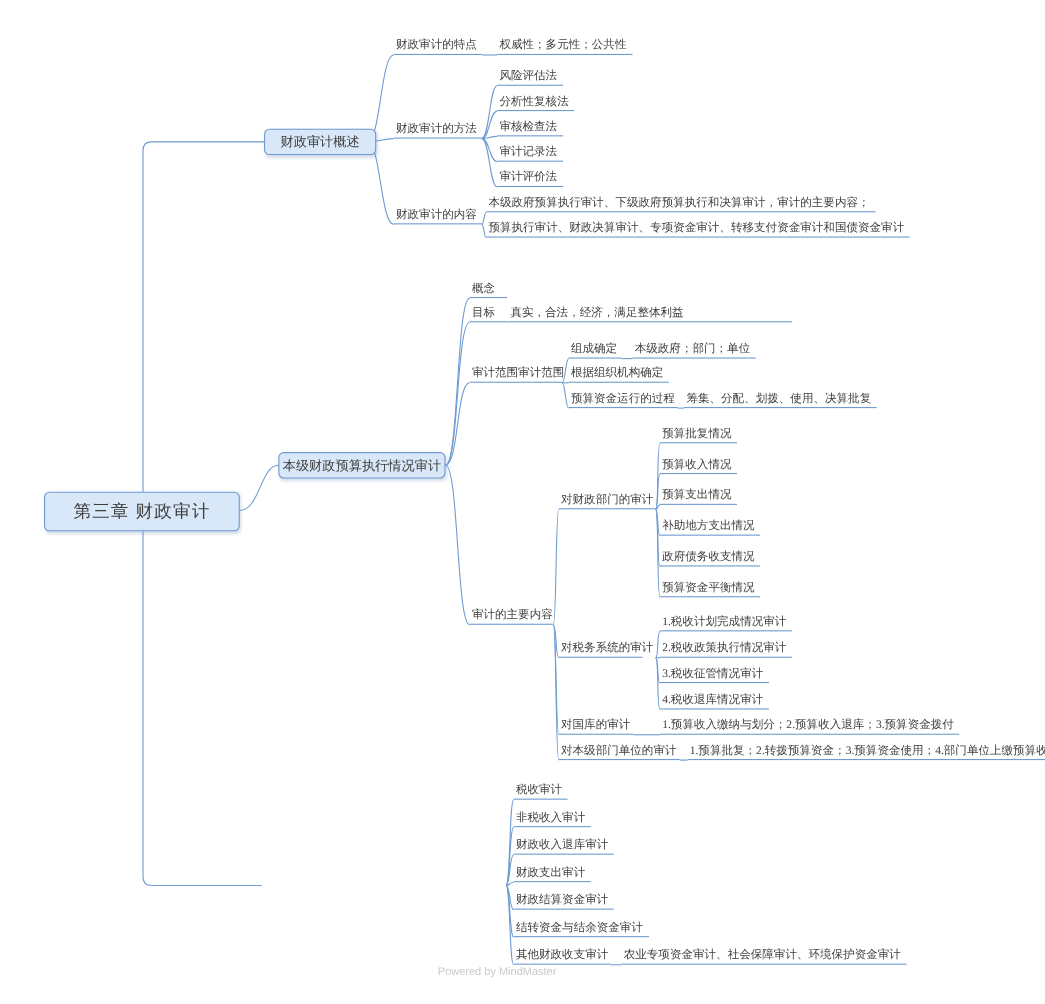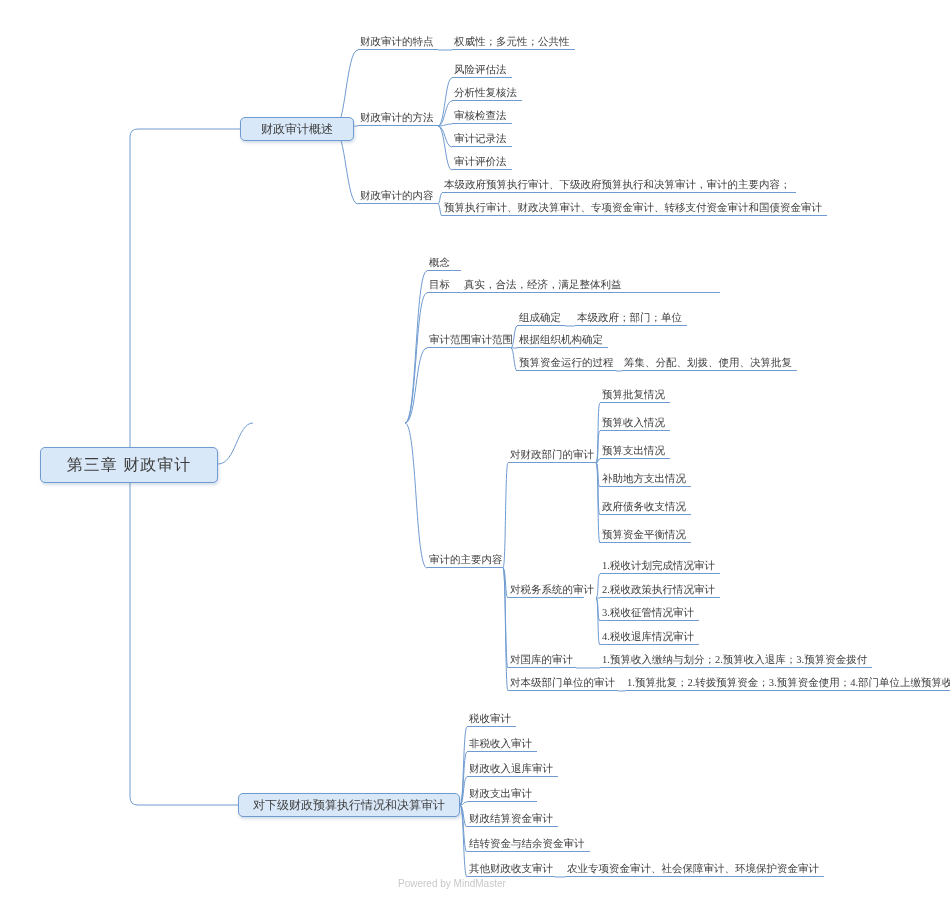--- a/index.html
+++ b/index.html
@@ -68,22 +68,22 @@
     <path d="M460 805 C464 805 463 752 467 752"></path>
     <path d="M460 805 C464 805 463 777 467 777"></path>
     <path d="M460 805 C464 805 463 802 467 802"></path>
     <path d="M460 805 C464 805 463 827 467 827"></path>
     <path d="M460 805 C464 805 463 852 467 852"></path>
     <path d="M460 805 C464 805 463 877 467 877"></path>
     <path d="M555 877 L565 877"></path>
   </svg>
 
   <div class="box root" style="left:40px;top:447px;width:178px;height:36px">第三章 财政审计</div>
-  <div class="box" style="left:240px;top:117px;width:114px;height:24px">财政审计概述</div>
-  <div class="box" style="left:238px;top:793px;width:222px;height:24px">对下级财政预算执行情况和决算审计</div>
+  <div class="box" style="left:240px;top:117px;width:102px;height:24px">财政审计概述</div>
+  <div class="box" style="left:253px;top:411px;width:152px;height:24px">本级财政预算执行情况审计</div>
 
   <div class="leaf" style="left:358px;top:34px;width:80px">财政审计的特点</div>
   <div class="leaf" style="left:452px;top:34px">权威性；多元性；公共性</div>
   <div class="leaf" style="left:358px;top:110px;width:80px">财政审计的方法</div>
   <div class="leaf" style="left:452px;top:62px">风险评估法</div>
   <div class="leaf" style="left:452px;top:85px">分析性复核法</div>
   <div class="leaf" style="left:452px;top:108px">审核检查法</div>
   <div class="leaf" style="left:452px;top:131px">审计记录法</div>
   <div class="leaf" style="left:452px;top:154px">审计评价法</div>
   <div class="leaf" style="left:358px;top:188px;width:80px">财政审计的内容</div>

